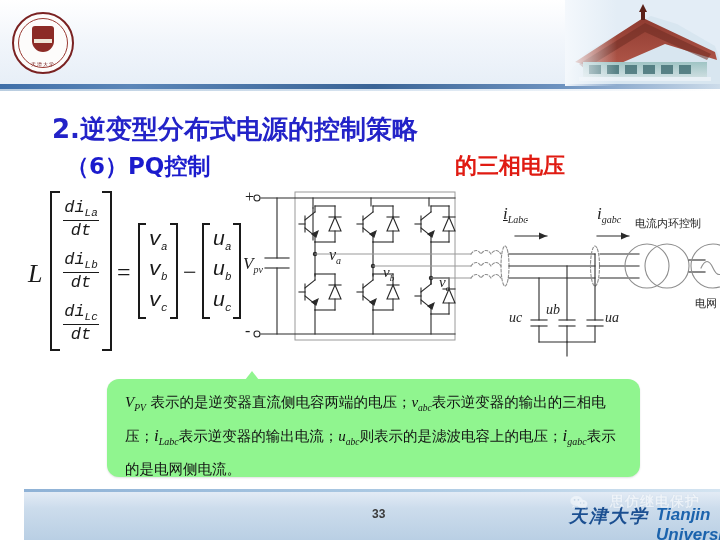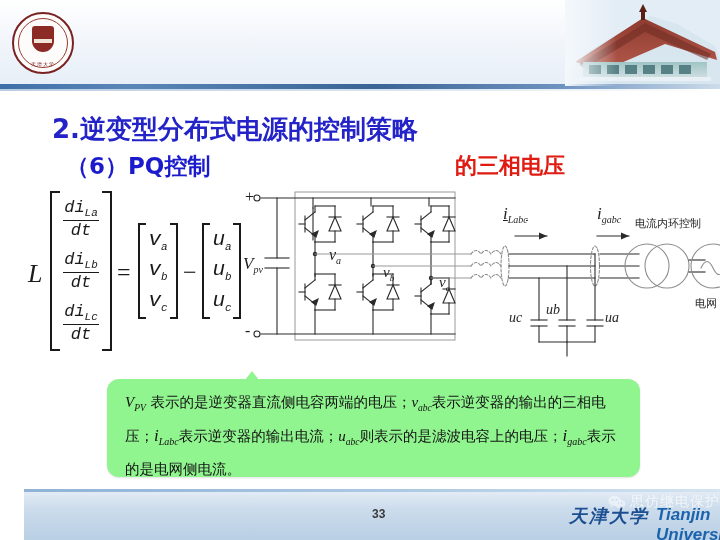--- a/index.html
+++ b/index.html
@@ -98,21 +98,21 @@
     background:linear-gradient(180deg,#e7eef7 0%,#ccdcec 38%,#b9cfe4 100%);margin-left:24px;}
   .footer-top{position:absolute;left:0;top:0;width:720px;height:3px;
     background:linear-gradient(90deg,#8fb2d6 0%,#aecbe4 55%,#d7e6f2 100%);}
   .pagenum{position:absolute;left:348px;top:18px;font-size:12px;font-weight:bold;color:#3a3a3a;
     font-family:"Liberation Sans",sans-serif;}
   .tju-cn{position:absolute;left:545px;top:15px;font-size:18px;font-weight:bold;color:#1b4f91;
     font-family:"DejaVu Sans","Liberation Sans",sans-serif;font-style:italic;letter-spacing:2px;}
   .tju-en{position:absolute;left:632px;top:16px;font-size:17px;font-weight:bold;color:#1b63ad;
     font-style:italic;font-family:"Liberation Sans",sans-serif;letter-spacing:0px;}
   .watermark{position:absolute;left:570px;top:491px;width:150px;height:22px;
-    display:flex;align-items:center;gap:4px;opacity:.55;justify-content:flex-end;}
+    display:flex;align-items:center;gap:22px;opacity:.55;}
   .wm-icon{width:18px;height:15px;position:relative;}
   .wm-text{font-size:14px;font-weight:bold;color:#ffffff;
     font-family:"DejaVu Sans","Liberation Sans",sans-serif;letter-spacing:1px;
     text-shadow:0 0 1px rgba(120,150,180,.5);}
 </style>
 </head>
 <body>
 
 <div id="slide">
 

